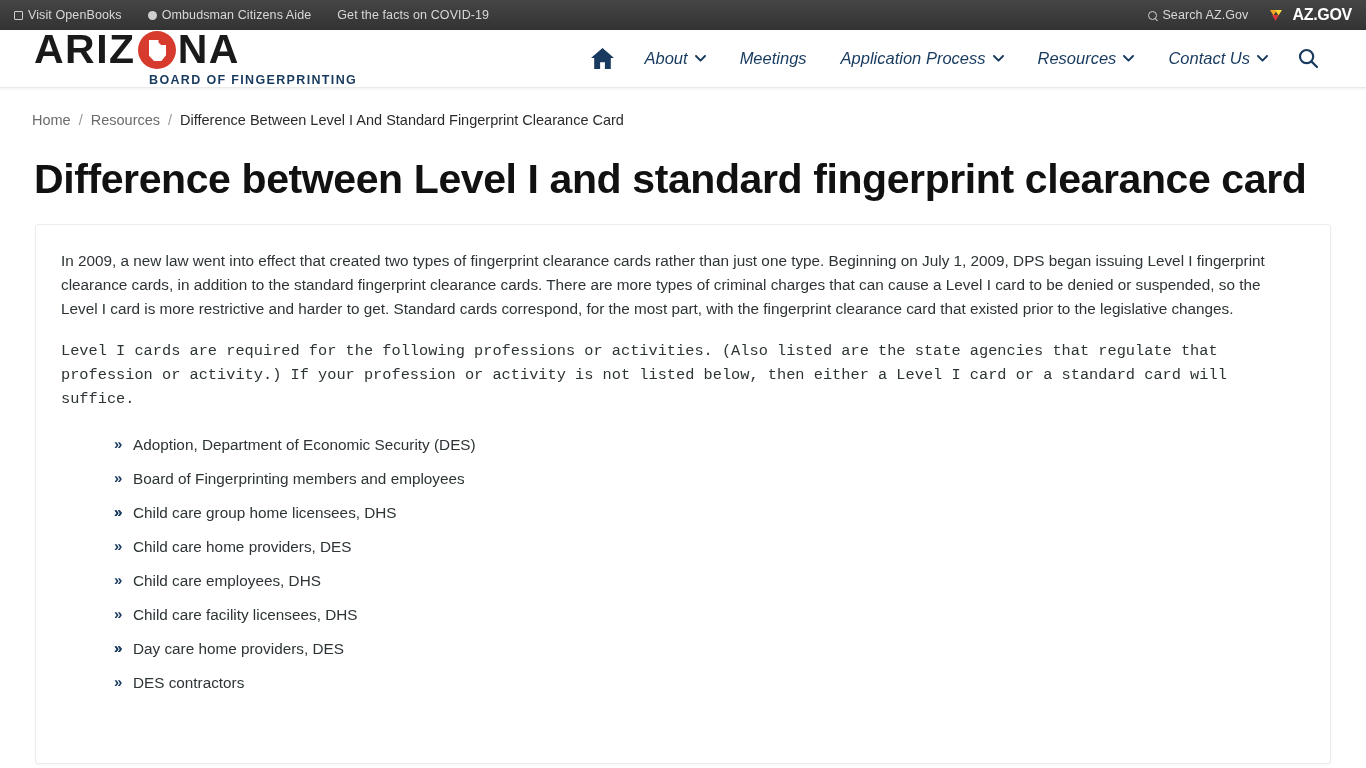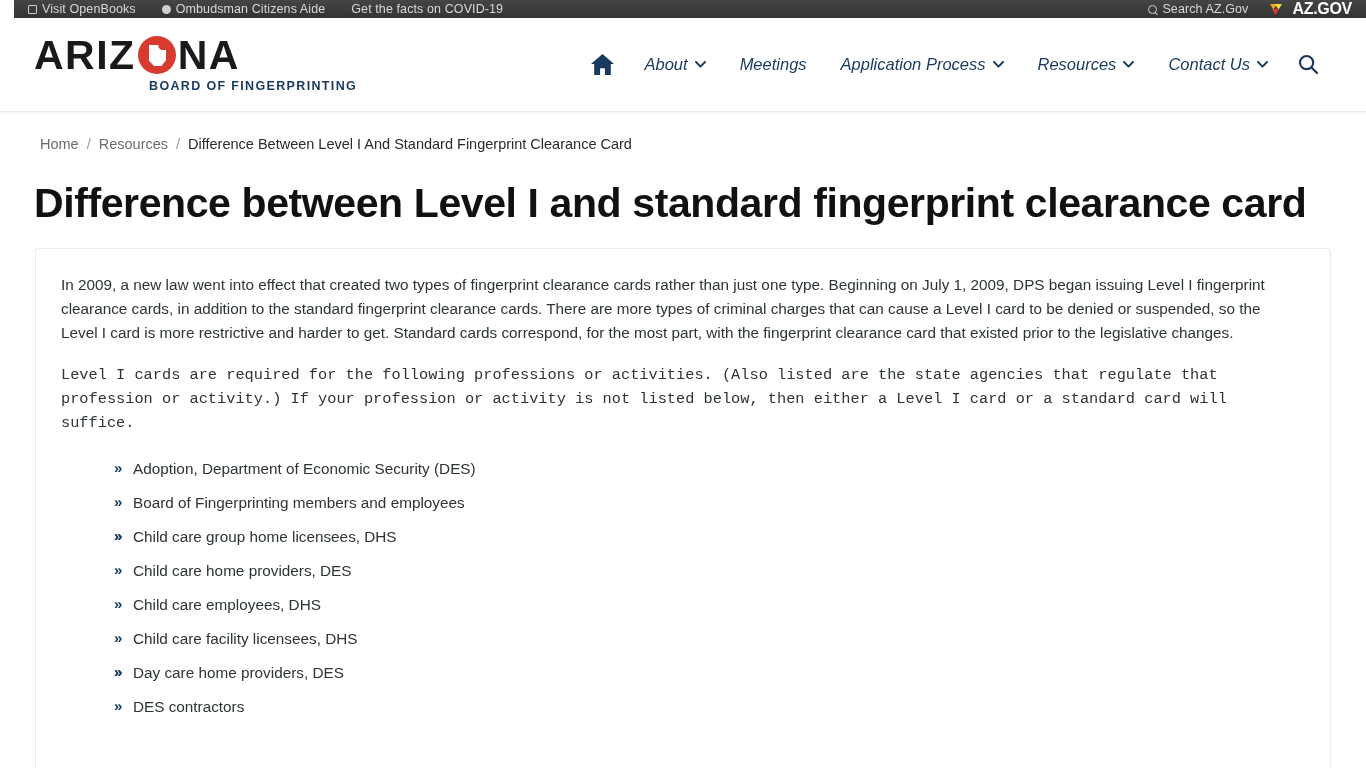--- a/index.html
+++ b/index.html
@@ -13,28 +13,27 @@
   body {
     font-family: "Liberation Sans", sans-serif;
     background: #ffffff;
     color: #222222;
     -webkit-font-smoothing: antialiased;
   }
 
   
   .az-topbar {
     position: relative;
-    height: 18px;
+    height: 30px;
     background: #3a3a3a;
     background: linear-gradient(180deg, #454545 0%, #333333 100%);
     display: flex;
     align-items: center;
     padding: 0 14px;
     overflow: hidden;
-    margin-left: 14px;
   }
   .az-topbar-left {
     display: flex;
     align-items: center;
     gap: 26px;
     flex: 1 1 auto;
     min-width: 0;
   }
   .az-topbar-right {
     display: flex;
@@ -101,21 +100,21 @@
     color: #ffffff;
     font-size: 16px;
     font-weight: bold;
     letter-spacing: -.3px;
     line-height: 1;
     white-space: nowrap;
   }
 
   
   .site-header {
-    height: 94px;
+    height: 58px;
     background: #ffffff;
     display: flex;
     align-items: center;
     padding: 0 34px 0 34px;
     border-bottom: 1px solid #eaeaea;
     box-shadow: 0 1px 3px rgba(0,0,0,.07);
     position: relative;
     z-index: 5;
   }
 
@@ -171,21 +170,21 @@
     border-radius: 3px;
     font-style: italic;
   }
   .nav-item.icon-only { padding: 10px 13px; }
   .caret { display: block; width: 11px; height: 7px; flex: 0 0 auto; }
   .home-ico { display: block; width: 25px; height: 23px; }
   .search-ico { display: block; width: 21px; height: 21px; }
 
   
   .breadcrumb {
-    padding: 22px 34px 0 40px;
+    padding: 22px 34px 0 32px;
     display: flex;
     align-items: center;
     flex-wrap: nowrap;
     font-size: 14.5px;
     line-height: 20px;
     color: #333333;
   }
   .crumb-link {
     color: #6b6b6b;
     text-decoration: none;

